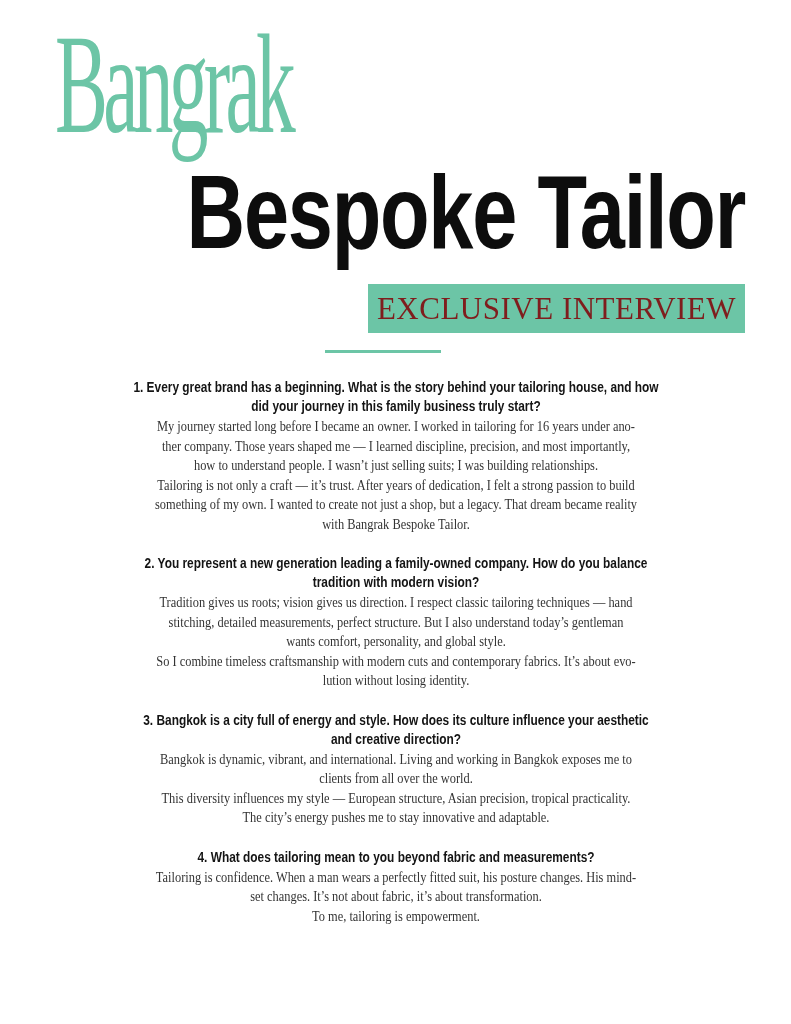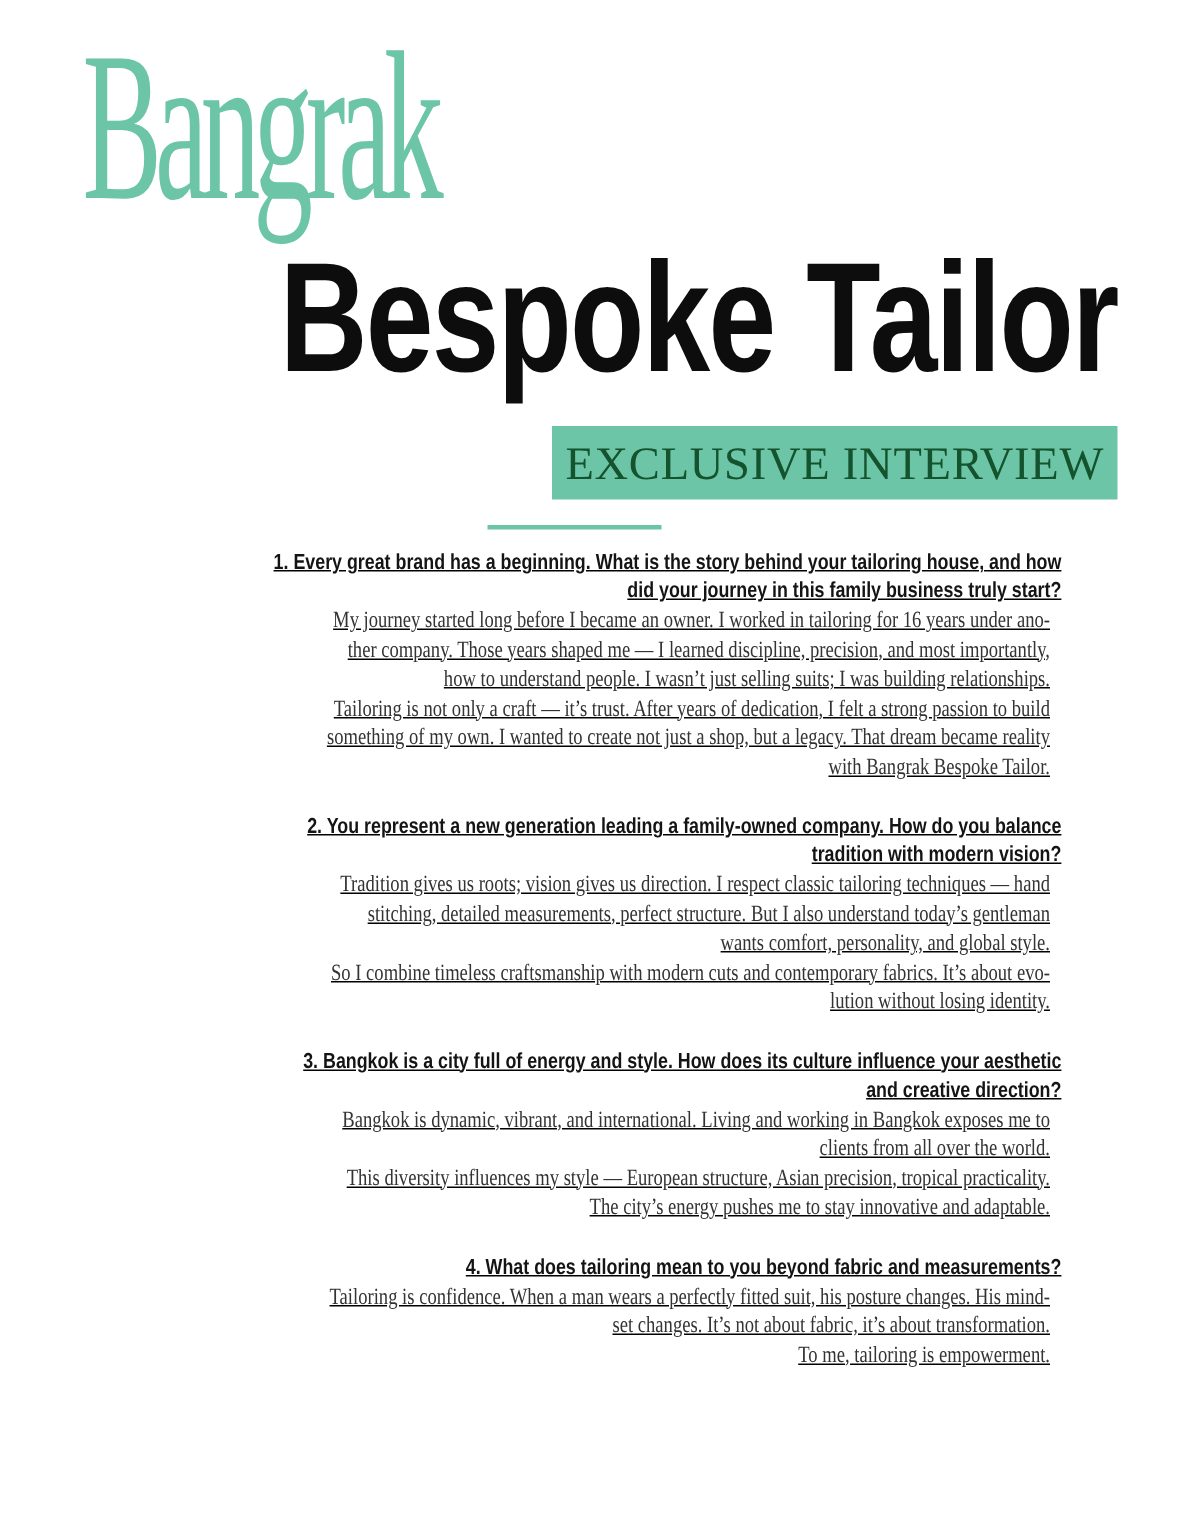--- a/index.html
+++ b/index.html
@@ -60,39 +60,38 @@
     height: 49px;
     background: var(--accent);
     display: flex;
     align-items: center;
     justify-content: center;
   }
   .banner-text {
     font-family: "Liberation Serif", serif;
     font-size: 31px;
     letter-spacing: 0.5px;
-    color: #14532d;
+    color: #7f1d1d;
     white-space: nowrap;
   }
   .divider {
     position: absolute;
     left: 325px;
     top: 350px;
     width: 116px;
     height: 3px;
     background: var(--accent);
   }
   
   .content {
     position: absolute;
-    top: 366px;
+    top: 378px;
     left: calc(50% - 380px);
     width: 760px;
-    text-align: right;
-    text-decoration: underline;
+    text-align: center;
   }
   .qa { margin: 0 0 21px 0; }
   .question {
     margin: 0;
     font-family: "Liberation Sans", sans-serif;
     font-weight: bold;
     font-size: 14.5px;
     line-height: 19px;
     color: var(--ink);
     white-space: pre;

